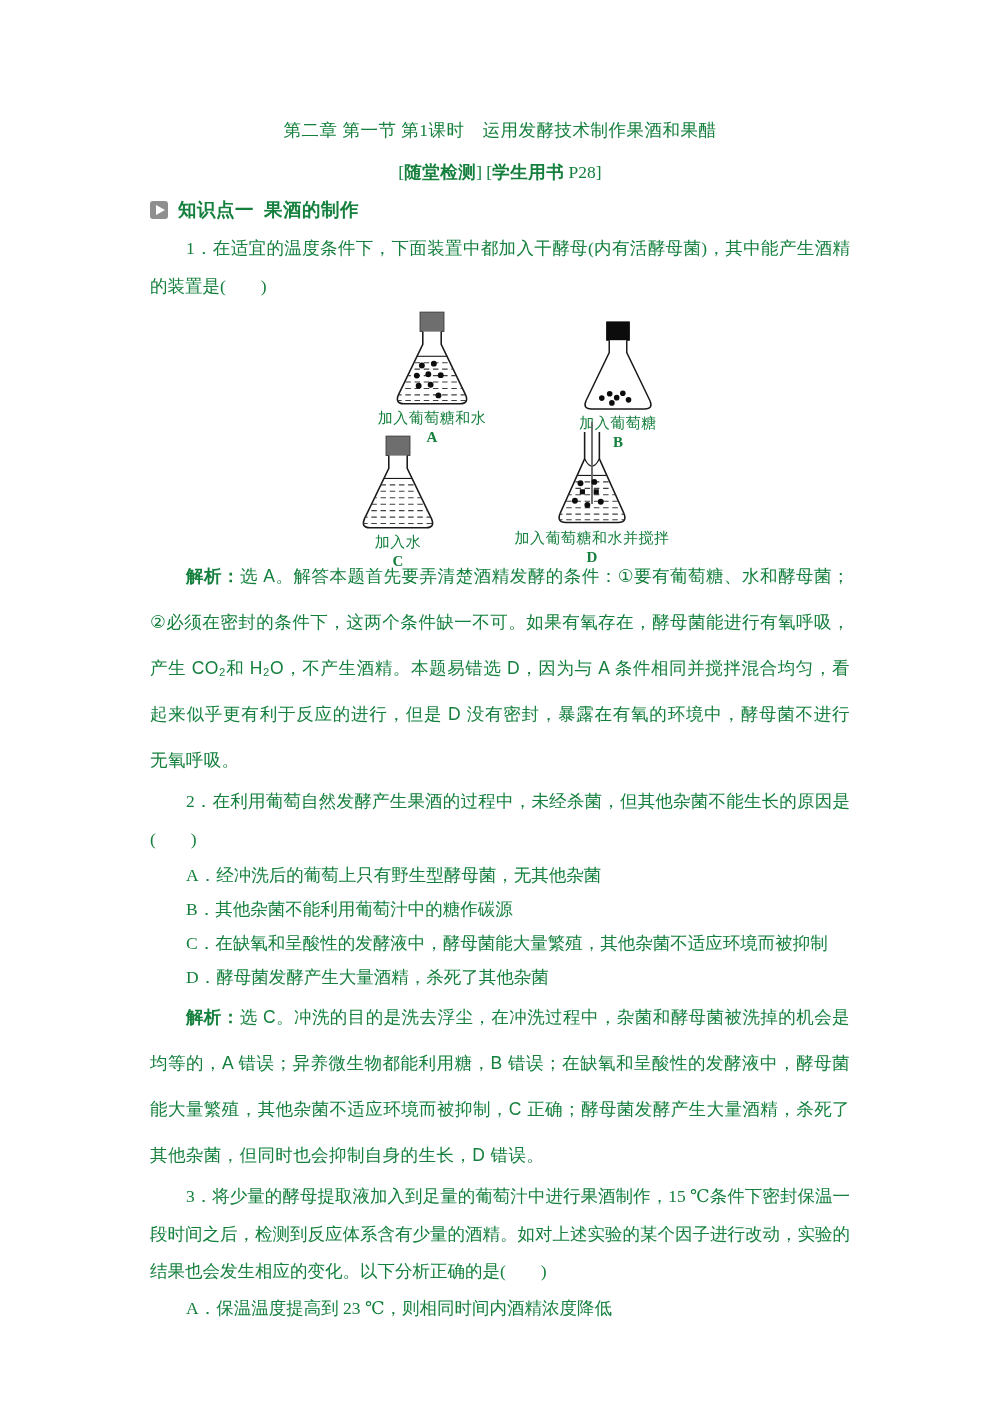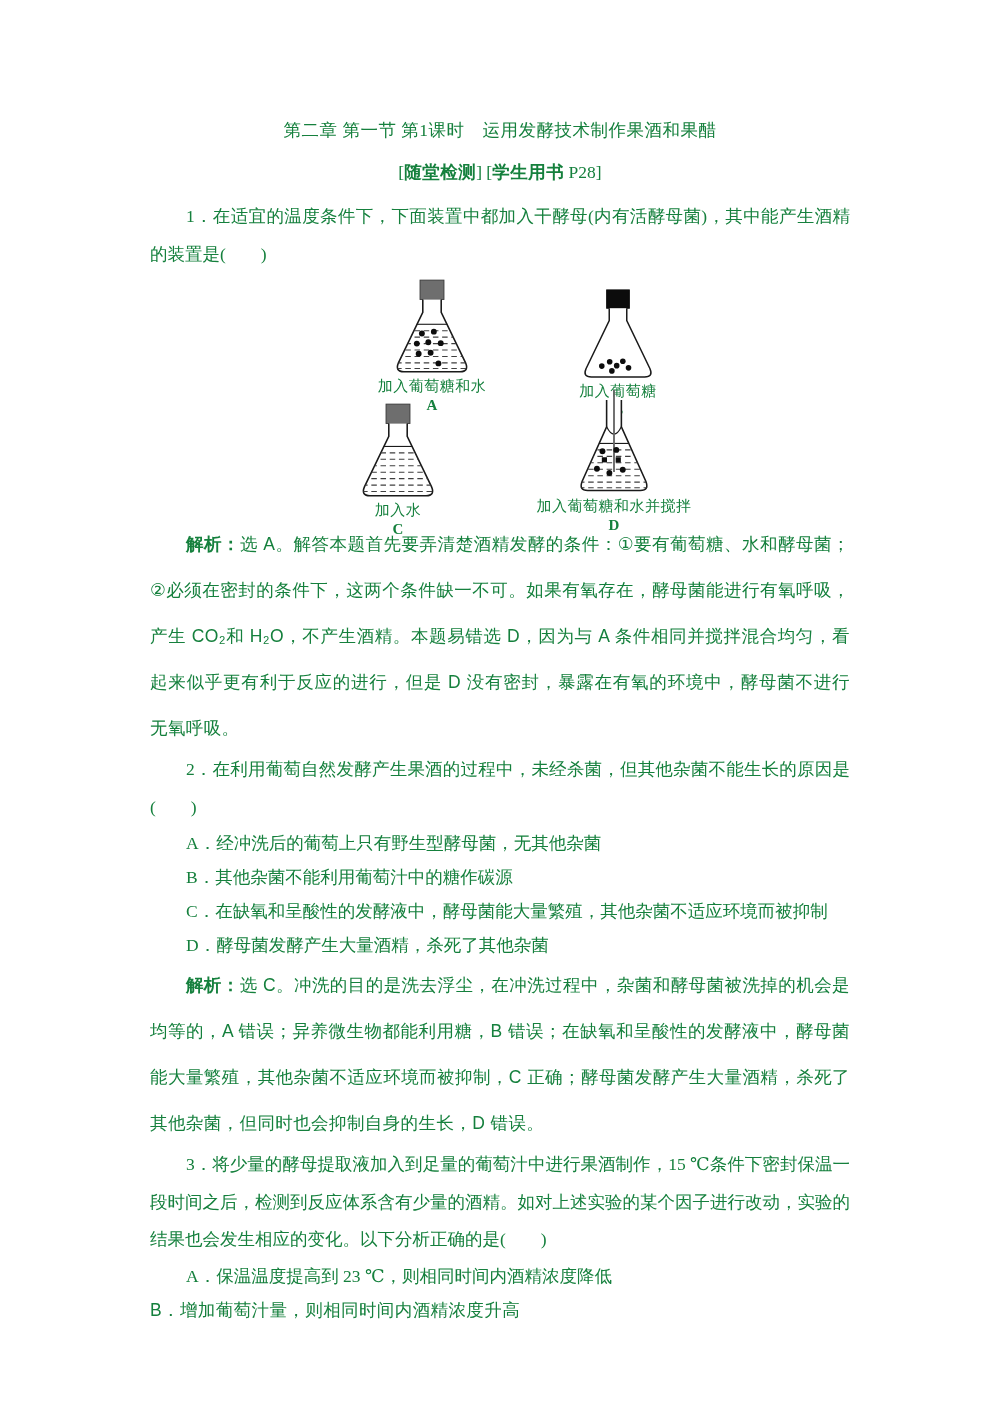--- a/index.html
+++ b/index.html
@@ -72,20 +72,27 @@
 
 <div class="page">
   <div class="content">
 
     <div class="doc-title">第二章 第一节 第1课时　运用发酵技术制作果酒和果醋</div>
 
     <div class="subtitle">
       <span>[</span><span class="tagbold">随堂检测</span><span>] [</span><span class="tagbold">学生用书</span><span> P28]</span>
     </div>
 
+    <div class="section-head">
+      <span class="play-icon">
+          <span class="tri"></span>
+        </span>
+      <span>知识点一</span>
+      <span>果酒的制作</span>
+    </div>
 
     <p class="q-para">1．在适宜的温度条件下，下面装置中都加入干酵母(内有活酵母菌)，其中能产生酒精的装置是(　　)</p>
 
     <div class="figure">
 
       <div class="flask-group" style="left:198px; top:4px; width:168px;">
         <svg width="92" height="97" viewBox="0 0 100 105">
           <defs>
               <clipPath id="clipA">
                 <path d="M40,22 L40,36 L13.5,91 Q9.5,100.5 19.5,100.5 L80.5,100.5 Q90.5,100.5 86.5,91 L60,36 L60,22 Z"></path>
@@ -152,21 +159,21 @@
               <line x1="11" y1="75" x2="89" y2="75"></line>
             <line x1="11" y1="82" x2="89" y2="82"></line>
               <line x1="11" y1="89" x2="89" y2="89"></line>
             <line x1="11" y1="96" x2="89" y2="96"></line>
           </g>
         </svg>
         <div class="flask-label">加入水</div>
         <div class="flask-letter">C</div>
       </div>
 
-      <div class="flask-group" style="left:364px; top:114px; width:200px;">
+      <div class="flask-group" style="left:342px; top:114px; width:200px;">
         <svg width="96" height="107" viewBox="0 0 104 116">
           <defs>
               <clipPath id="clipD">
                 <path d="M44,12 L44,41 L17.5,100 Q13.5,110 23.5,110 L80.5,110 Q90.5,110 86.5,100 L60,41 L60,12 Z"></path>
               </clipPath>
             </defs>
           <path d="M44,12 L44,41 L17.5,100 Q13.5,110 23.5,110 L80.5,110 Q90.5,110 86.5,100 L60,41 L60,12" fill="#ffffff" stroke="#1a1a1a" stroke-width="1.7"></path>
           <path d="M44,41 Q52,57 60,41" fill="none" stroke="#1a1a1a" stroke-width="1.3"></path>
           <line x1="36" y1="59" x2="68" y2="59" stroke="#1a1a1a" stroke-width="1.2"></line>
           <g clip-path="url(#clipD)" stroke="#3f3f3f" stroke-width="1.2" stroke-dasharray="6 4">
@@ -203,16 +210,15 @@
       <div class="opt">B．其他杂菌不能利用葡萄汁中的糖作碳源</div>
       <div class="opt">C．在缺氧和呈酸性的发酵液中，酵母菌能大量繁殖，其他杂菌不适应环境而被抑制</div>
       <div class="opt">D．酵母菌发酵产生大量酒精，杀死了其他杂菌</div>
     </div>
 
     <p class="analysis"><span class="lbl">解析：</span><span>选 C。冲洗的目的是洗去浮尘，在冲洗过程中，杂菌和酵母菌被洗掉的机会是均等的，A 错误；异养微生物都能利用糖，B 错误；在缺氧和呈酸性的发酵液中，酵母菌能大量繁殖，其他杂菌不适应环境而被抑制，C 正确；酵母菌发酵产生大量酒精，杀死了其他杂菌，但同时也会抑制自身的生长，D 错误。</span></p>
 
     <p class="q-para">3．将少量的酵母提取液加入到足量的葡萄汁中进行果酒制作，15 ℃条件下密封保温一段时间之后，检测到反应体系含有少量的酒精。如对上述实验的某个因子进行改动，实验的结果也会发生相应的变化。以下分析正确的是(　　)</p>
 
     <div class="q3-opt-a">A．保温温度提高到 23 ℃，则相同时间内酒精浓度降低</div>
-    <div class="q3-opt-b">B．增加葡萄汁量，则相同时间内酒精浓度升高</div>
 
   </div>
 </div>
 
 </body></html>

